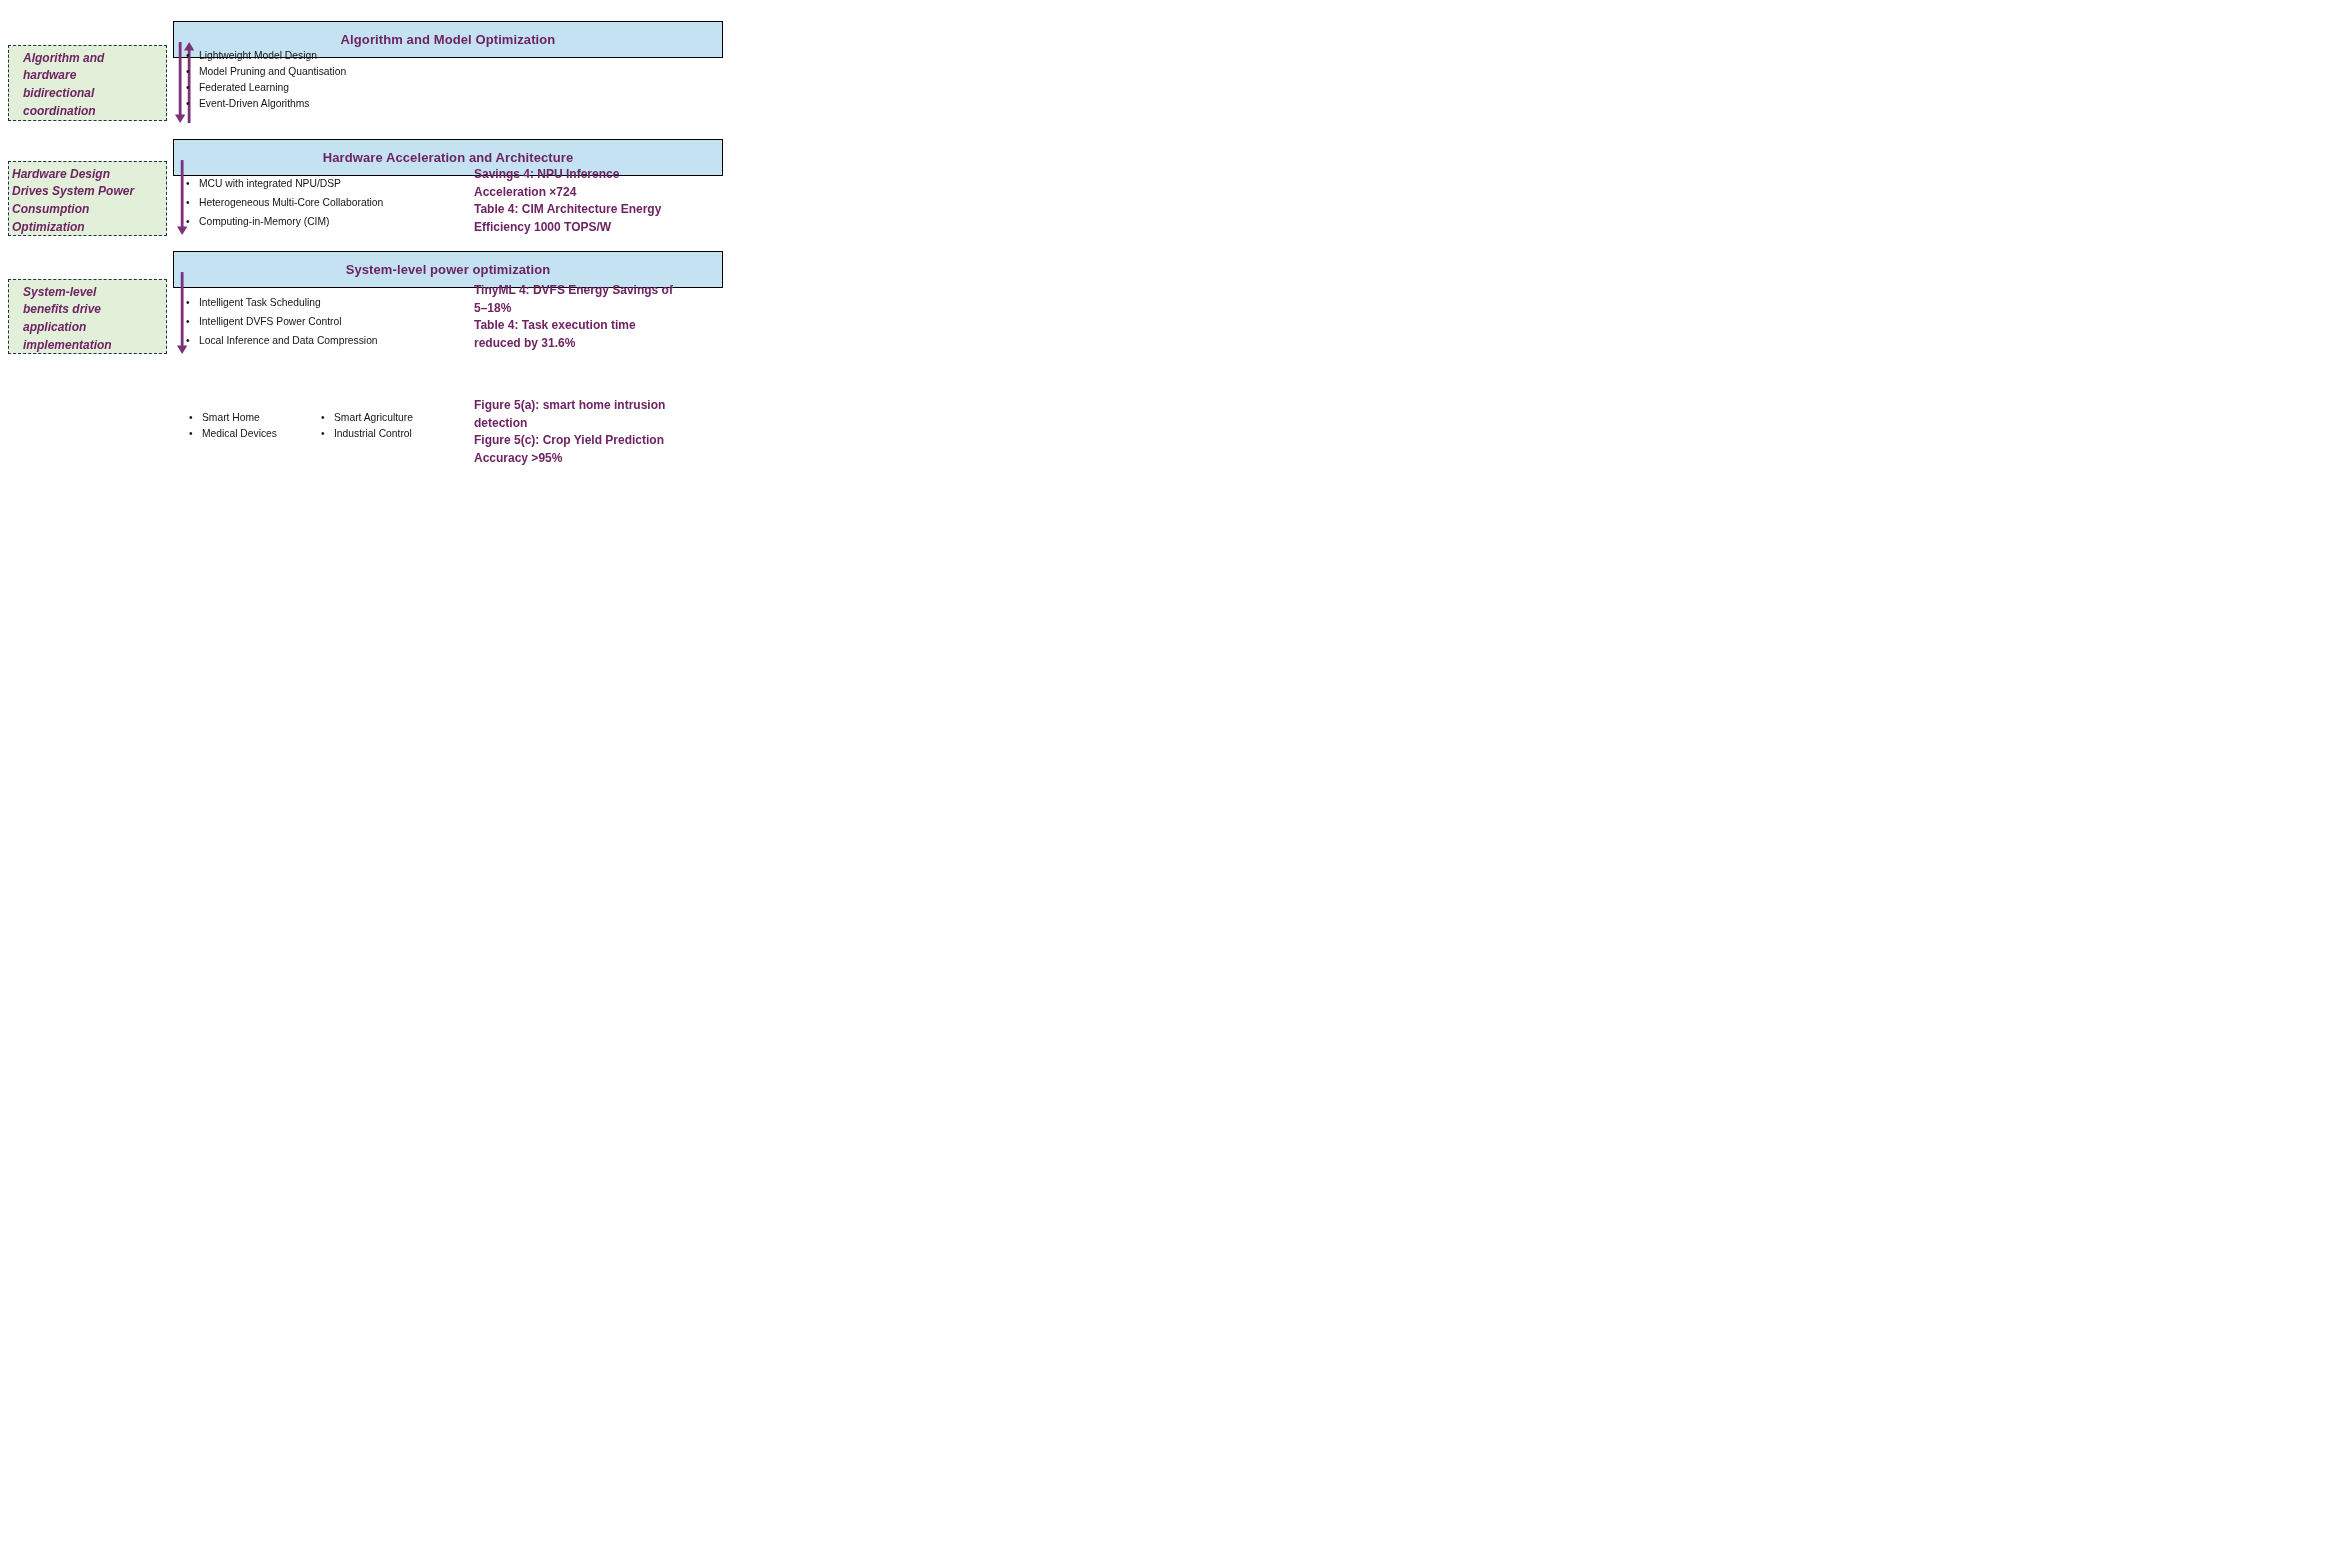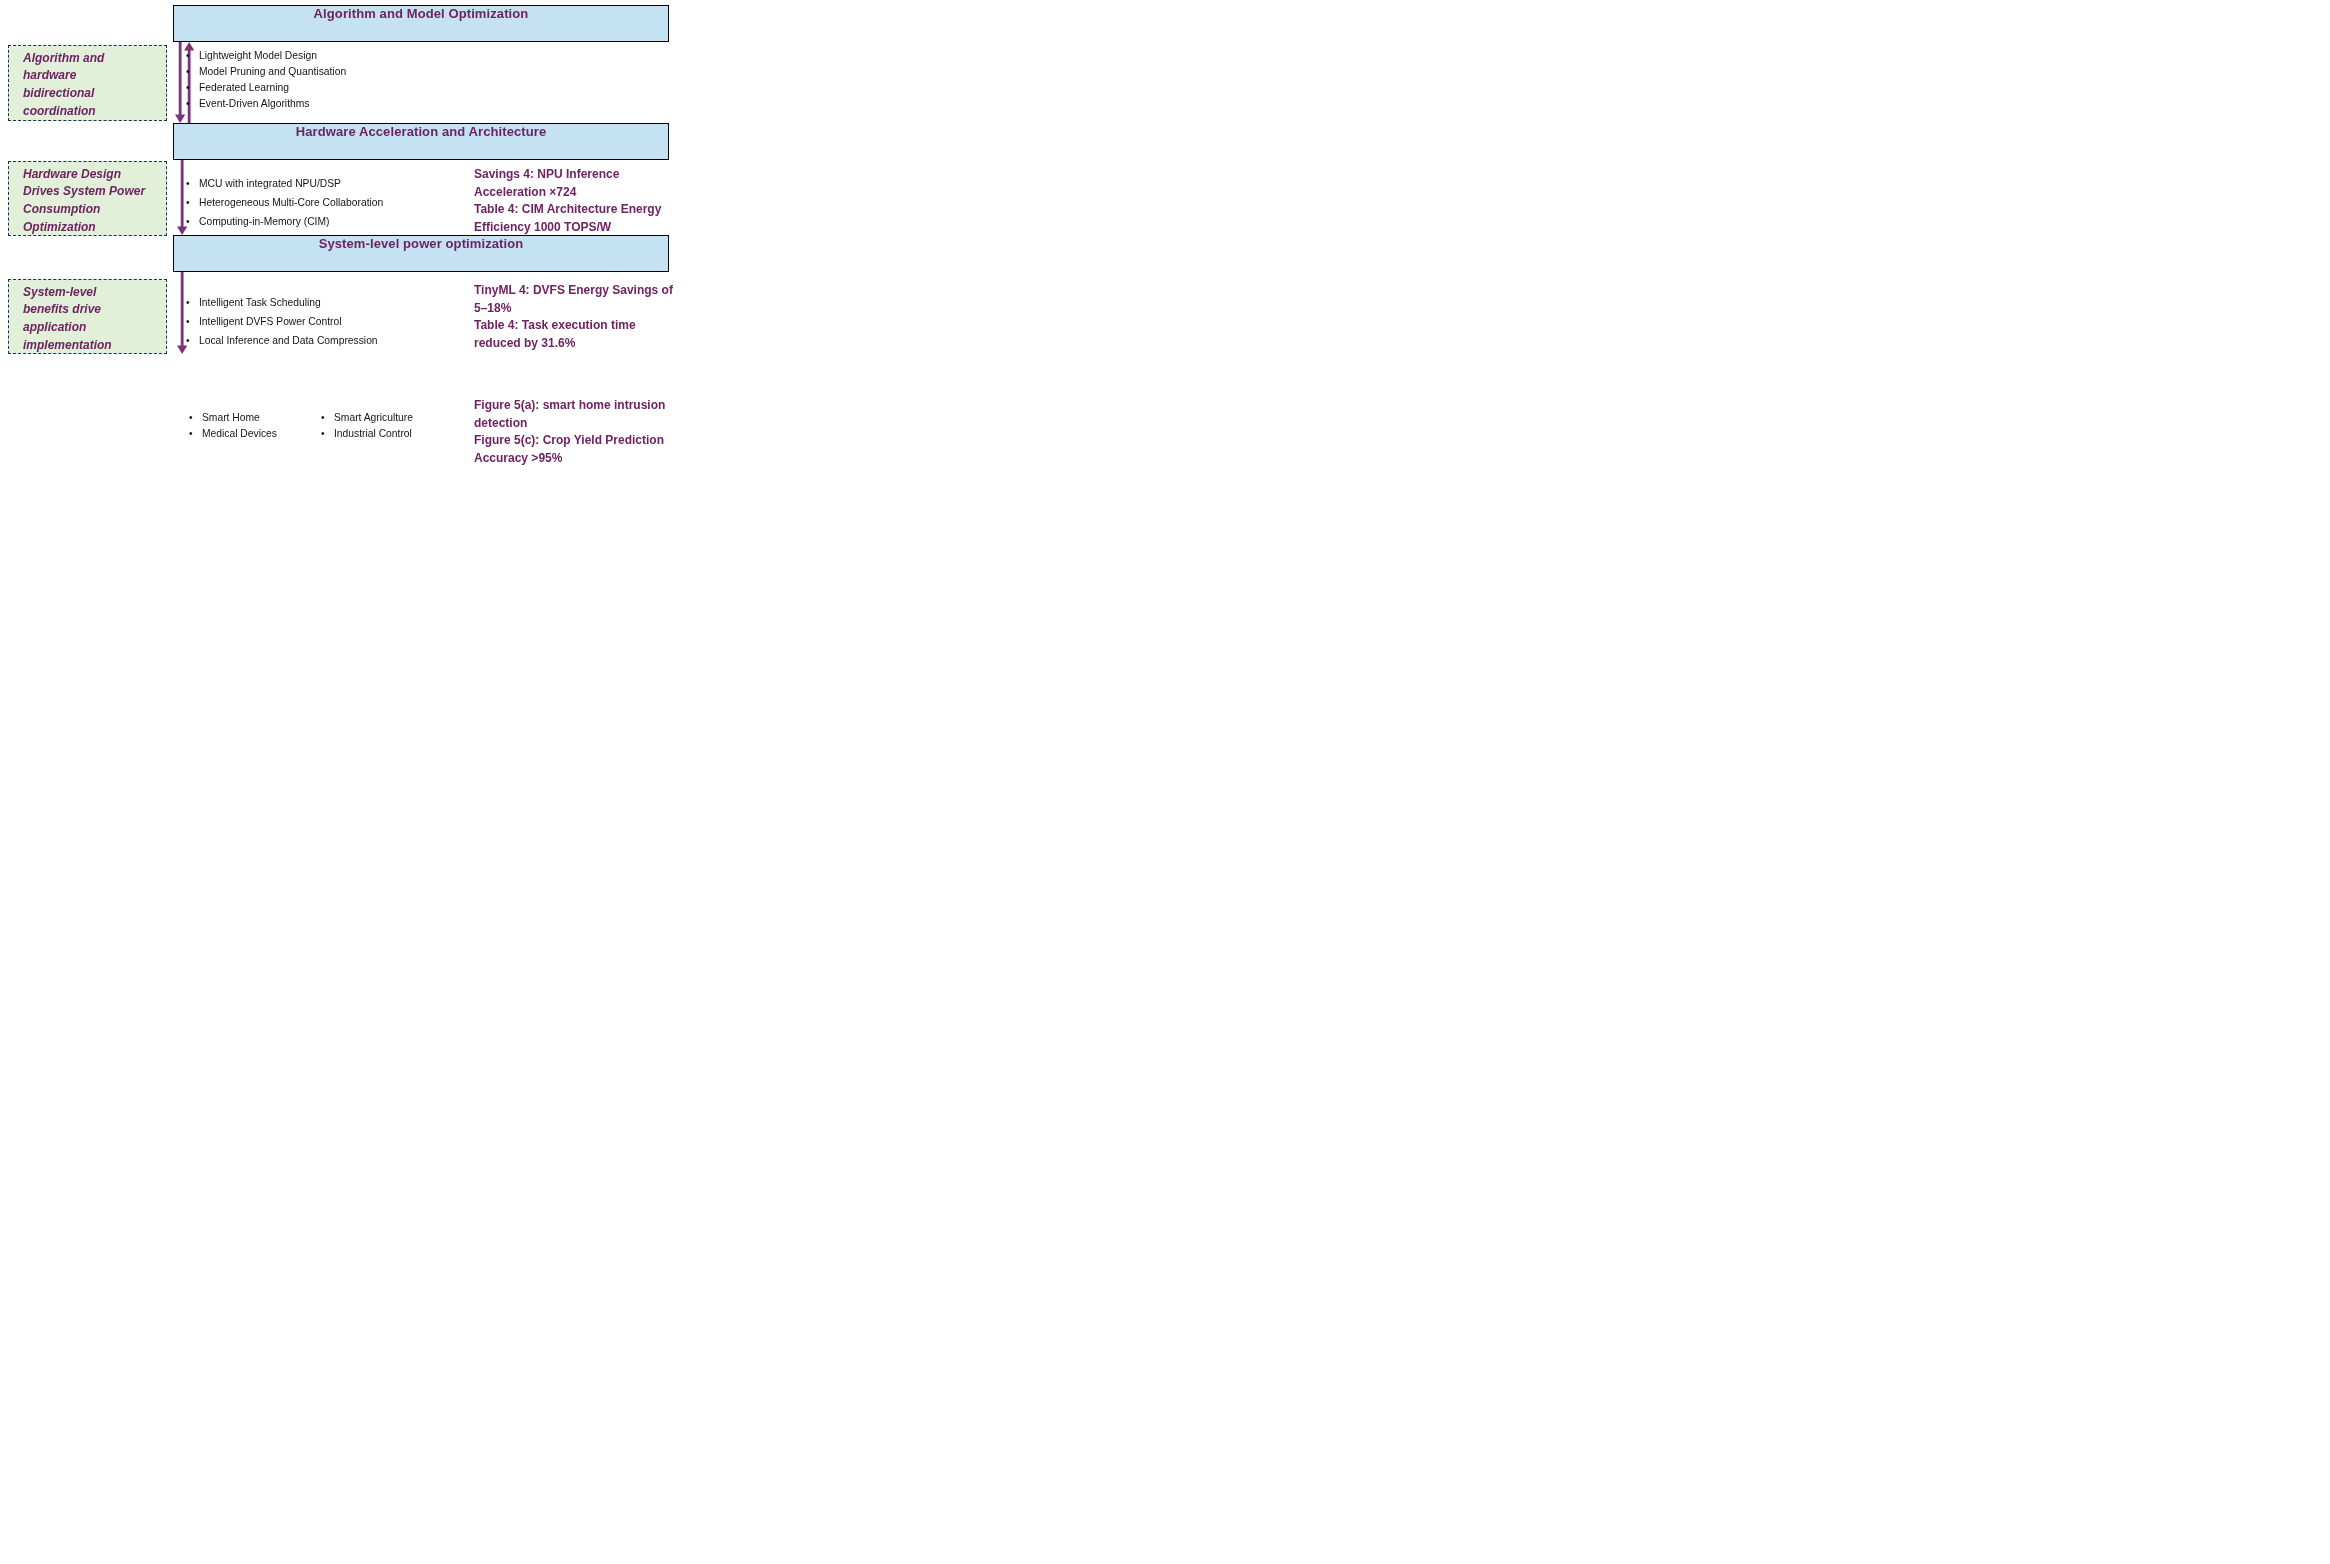--- a/index.html
+++ b/index.html
@@ -1,32 +1,32 @@
 <!DOCTYPE html>
 <html style="--background: #FFFFFF; --banner-fill: #C4E2F2; --banner-border: #000000; --title-text: #6E2362; --side-box-fill: #E2F0D9; --side-box-border: #1C3340; --side-box-text: #6E2362; --body-text: #141414; --highlight-text: #6E2362; --arrow: #7C3278;font-size:7.5px"><head>
 <meta charset="utf-8">
 <style>
   html,body{margin:0;padding:0;background:#ffffff;font-family:"Liberation Sans",sans-serif;}
   .canvas{position:relative;width:726px;height:469px;background:var(--background,#fff);overflow:hidden;}
 
   .banner{
-    position:absolute;left:173px;width:496px;height:37px;
+    position:absolute;left:173px;width:550px;height:37px;
     background:var(--banner-fill);border:1.4px solid var(--banner-border);
-    box-sizing:border-box;display:flex;justify-content:center;
+    box-sizing:border-box;display:flex;align-items:center;justify-content:center;margin-top:16px;
   }
   .banner span{
     color:var(--title-text);font-weight:bold;font-size:13px;letter-spacing:0.1px;white-space:nowrap;
   }
 
   .side-box{
     position:absolute;left:8px;width:159px;
     background:var(--side-box-fill);border:1.9px dashed var(--side-box-border);
     box-sizing:border-box;padding:3.7px 2.8px 0 14px;font-style:italic;
   }
-  .side-box.tight{padding-left:14px;}
+  .side-box.tight{padding-left:3px;}
   .side-box div{
     color:var(--side-box-text);font-weight:bold;font-size:12px;line-height:17.7px;white-space:nowrap;
   }
 
   .blist{position:absolute;}
   .bitem{display:flex;align-items:baseline;}
   .bitem .dot{width:13px;color:var(--body-text);font-size:10.3px;flex:0 0 13px;}
   .bitem .btxt{color:var(--body-text);font-size:10.3px;white-space:nowrap;}
   .lh34 .bitem{line-height:16px;}
   .lh41 .bitem{line-height:19px;}

